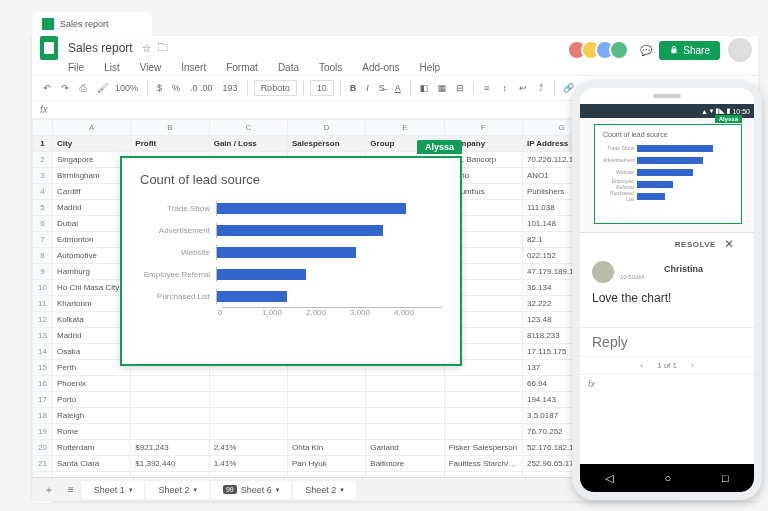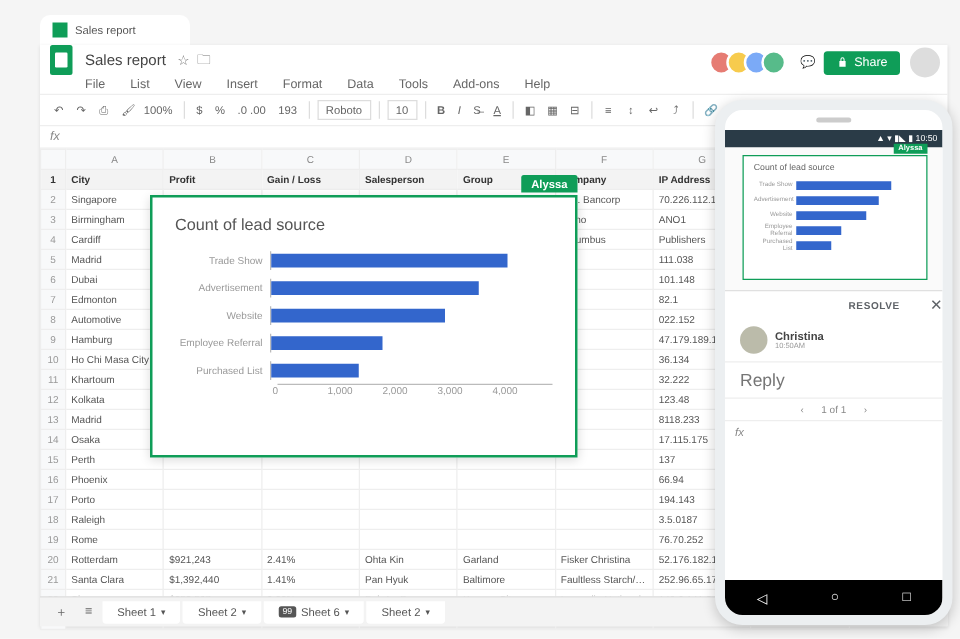--- a/index.html
+++ b/index.html
@@ -74,27 +74,27 @@
 .mini-sheet { height: 114px; position: relative; background: #fafafa; }
 .mini-chart { position: absolute; top: 6px; left: 14px; width: 148px; height: 100px; background: #fff; border: 1px solid #0f9d58; }
 .mini-tag { position: absolute; top: -10px; right: -1px; background: #0f9d58; color: #fff; font-size: 6px; padding: 1px 4px; font-weight:bold; }
 .mini-title { font-size: 7px; color: #666; padding: 6px 0 4px 8px; }
 .mini-bar-row { display: flex; align-items: center; height: 12px; padding: 0 8px; }
 .mini-bar-label { width: 34px; font-size: 5px; color: #999; text-align: right; padding-right: 3px; }
 .mini-bar-fill { height: 7px; background: #3366cc; }
 
 
 .comment-panel { border-top: 1px solid #e0e0e0; }
-.comment-hdr { display: flex; justify-content: flex-end; align-items: center; padding: 4px 0; gap: 24px; }
+.comment-hdr { display: flex; justify-content: flex-end; align-items: center; padding: 4px 20px; gap: 8px; }
 .comment-hdr .resolve { color: #5f6368; font-size: 8px; font-weight: bold; letter-spacing: 0.5px; }
 .comment-hdr .close { font-size: 12px; color: #5f6368; }
 .comment-body { padding: 6px 12px; }
 .comment-user { display: flex; align-items: center; gap: 6px; }
 .comment-av { width: 22px; height: 22px; border-radius: 50%; background: #bba; }
-.comment-name { font-size: 9px; font-weight: bold; color: #444; }
+.comment-name { font-size: 9px; font-weight: bold; color: #444; margin-left: 44px; }
 .comment-time { font-size: 6px; color: #999; }
 .comment-text { font-size: 12px; color: #333; padding: 8px 0 16px 0; }
 .reply-row { display: flex; justify-content: space-between; align-items: center; padding: 6px 12px; border-top: 1px solid #eee; }
 .reply-row input { border: none; font-size: 14px; color: #999; flex: 1; outline: none; }
 .pager { text-align: center; font-size: 8px; color: #888; padding: 4px; border-top: 1px solid #eee; display:flex; justify-content:center; gap:14px; }
 .phone-fx { padding: 4px 8px; font-size: 9px; color: #888; font-style: italic; border-top: 1px solid #eee; }
 .phone-nav { position: absolute; bottom: 0; left: 0; right: 0; height: 28px; background: #000; display: flex; justify-content: space-around; align-items: center; }
 .phone-nav span { color: #fff; font-size: 11px; }
 </style>
 </head>
@@ -394,21 +394,21 @@
             <td>76.70.252</td>
             <td>dbindel@</td>
           </tr>
           <tr>
             <td class="rownum">20</td>
             <td>Rotterdam</td>
             <td>$921,243</td>
             <td>2.41%</td>
             <td>Ohta Kin</td>
             <td>Garland</td>
-            <td>Fisker Christina</td>
+            <td>Fisker Salesperson</td>
             <td>52.176.182.147</td>
             <td>npayne@</td>
           </tr>
           <tr>
             <td class="rownum">21</td>
             <td>Santa Clara</td>
             <td>$1,392,440</td>
             <td>1.41%</td>
             <td>Pan Hyuk</td>
             <td>Baltimore</td>
@@ -575,20 +575,21 @@
       <span class="close">✕</span>
     </div>
     <div class="comment-body">
       <div class="comment-user">
         <div class="comment-av"></div>
         <div>
           <div class="comment-name">Christina</div>
           <div class="comment-time">10:50AM</div>
         </div>
       </div>
+      <div class="comment-text">Love the chart!</div>
     </div>
     <div class="reply-row">
       <input placeholder="Reply" style="">
       <span style="color:#888">➤</span>
     </div>
     <div class="pager">
       <span>‹</span>
       <span>1 of 1</span>
       <span>›</span>
     </div>

